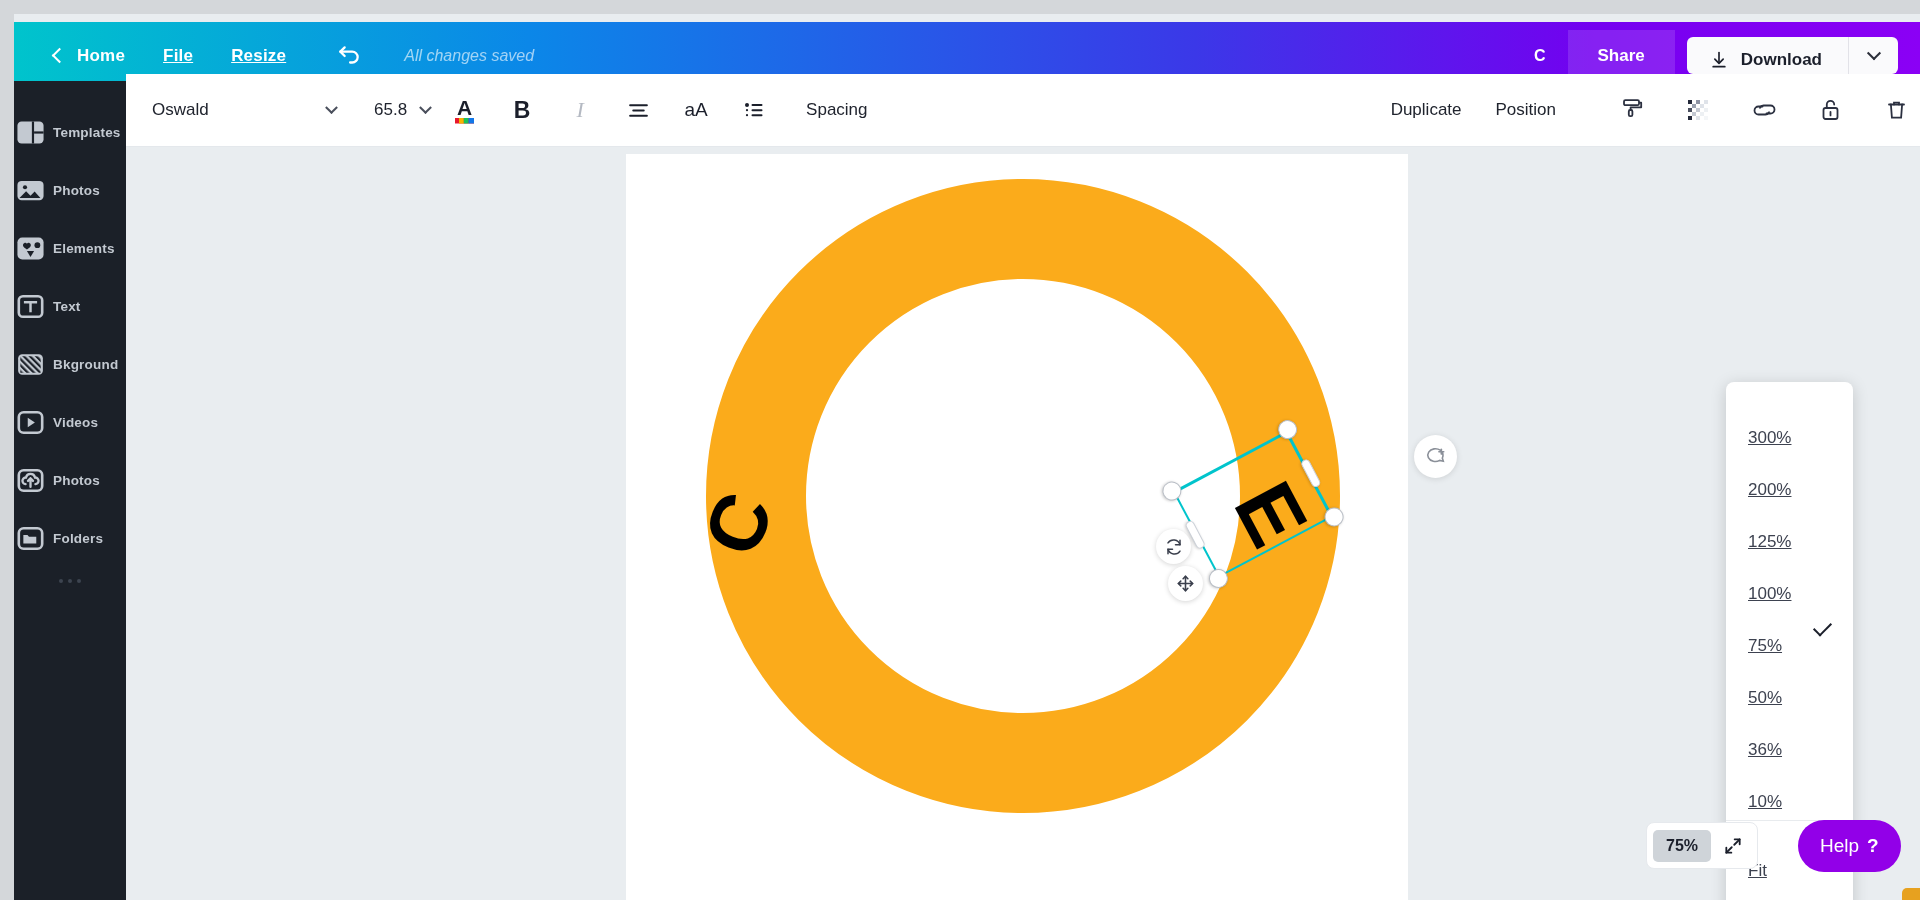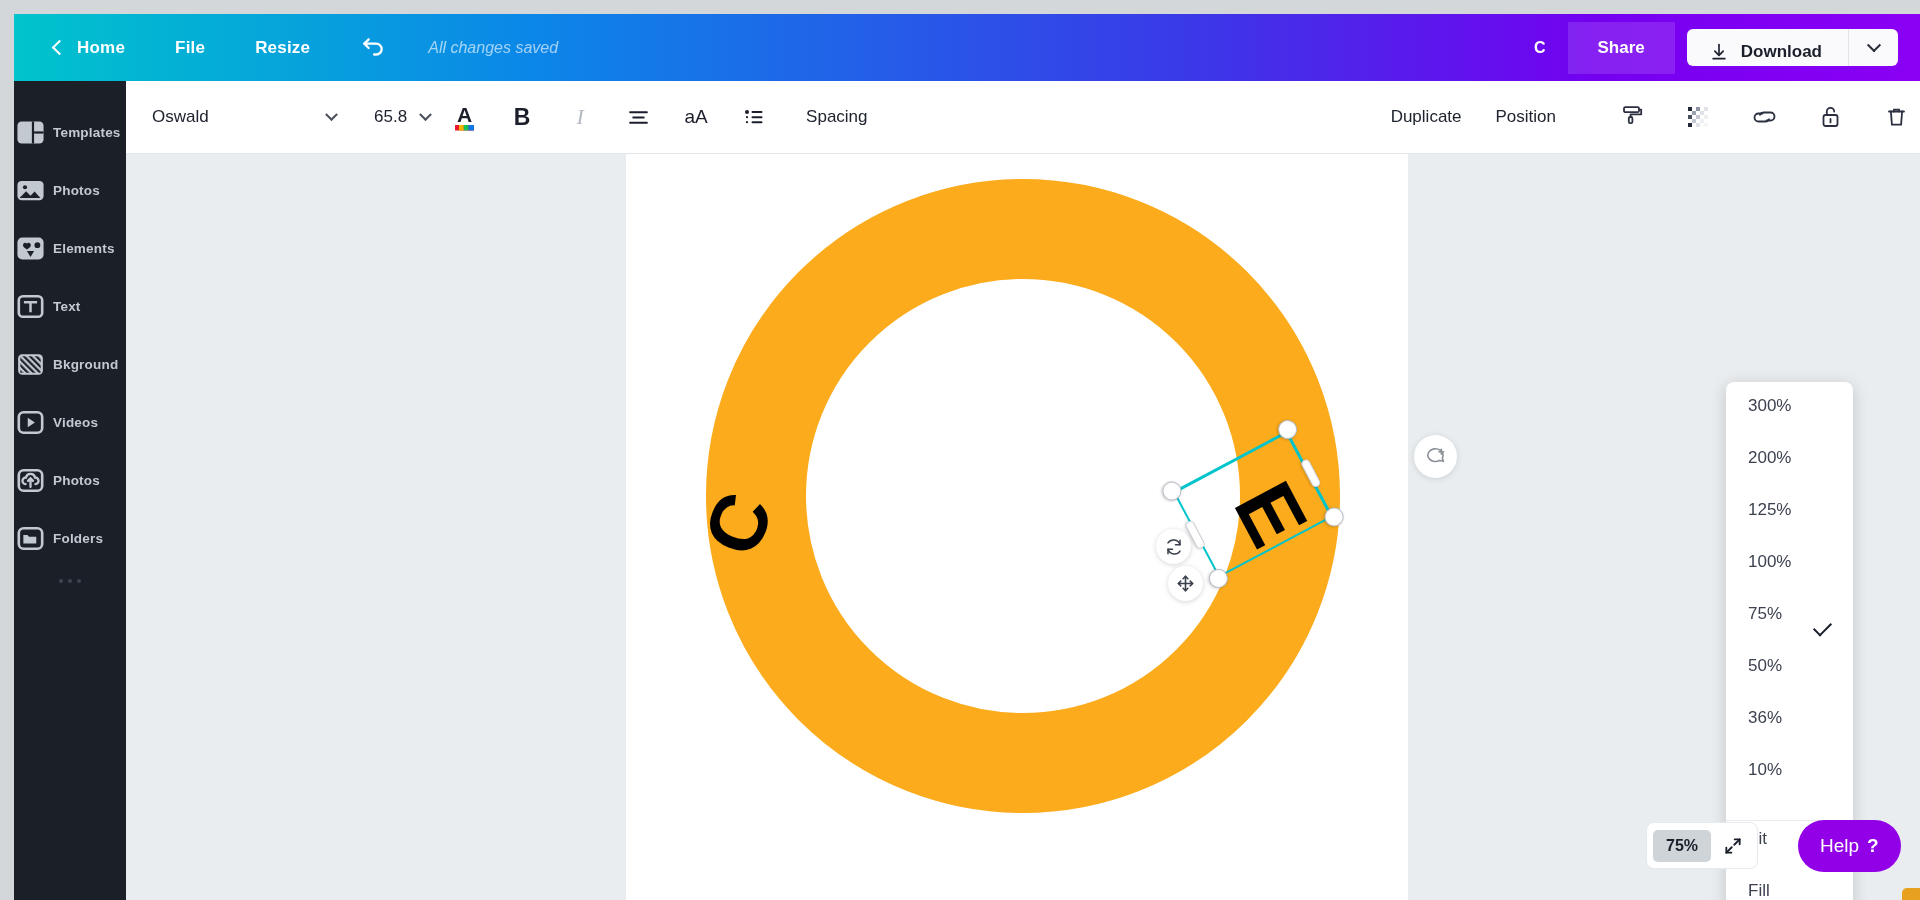--- a/index.html
+++ b/index.html
@@ -12,37 +12,37 @@
   #app {
     position: absolute;
     left: 14px; top: 14px;
     width: 1906px; height: 886px;
     background: #e9edf0;
     overflow: hidden;
   }
 
   
   .topbar {
-    position: absolute; left: 0; top: 0;
+    position: absolute; left: 0; top: 8px;
     width: 1906px; height: 67px;
     background: linear-gradient(90deg,#00c4cc 0%, #0b87e8 27%, #3b38e8 62%, #7400f0 83%, #8b00f5 100%);
     display: flex; align-items: center;
   }
   .tb-left { display: flex; align-items: center; padding-left: 40px; gap: 0; }
   .home-grp { display: flex; align-items: center; gap: 12px; cursor: pointer; }
   .chev-left {
     width: 11px; height: 11px;
     border-left: 2.4px solid #fff; border-bottom: 2.4px solid #fff;
     transform: rotate(45deg);
   }
   .tb-item {
     color: #fff; font-size: 17px; font-weight: bold;
     letter-spacing: .2px; cursor: pointer; white-space: nowrap;
   }
-  .tb-menu { margin-left: 50px; }
+  .tb-menu { margin-left: 38px; text-decoration: underline; }
   .undo-ic {
     margin-left: 50px; width: 26px; height: 26px;
     display: flex; align-items: center; justify-content: center; cursor: pointer;
   }
   .saved {
     margin-left: 42px; color: rgba(255,255,255,.62);
     font-size: 16px; font-style: italic; white-space: nowrap;
   }
   .tb-right {
     margin-left: auto; display: flex; align-items: center;
@@ -91,21 +91,21 @@
   }
   .rail-ic { width: 33px; height: 33px; display: block; }
   .rail-lb {
     color: #c3c9d1; font-size: 13.5px; font-weight: bold; letter-spacing: .2px;
   }
   .rail-dots { margin-top: 12px; display: flex; gap: 5px; }
   .rail-dots i { width: 4px; height: 4px; border-radius: 50%; background: #3d4450; }
 
   
   .toolbar {
-    position: absolute; left: 112px; top: 67px;
+    position: absolute; left: 112px; top: 60px;
     width: 1794px; height: 73px;
     background: #fff; border-bottom: 1px solid #e4e8ec;
     display: flex; align-items: center; justify-content: flex-end;
   }
   .tl-left { display: flex; align-items: center; padding-left: 26px; }
   .font-name {
     font-size: 17px; color: #20242e; width: 175px; cursor: pointer;
   }
   .sm-caret {
     width: 9px; height: 9px;
@@ -190,23 +190,24 @@
   }
 
   
   .zoom-menu {
     position: absolute; left: 1600px; top: 228px;
     width: 127px; background: #fff;
     border-radius: 8px; box-shadow: 0 3px 16px rgba(0,0,0,.17);
     padding: 14px 0 12px;
   }
   .zm-item {
-    height: 52px; display: flex; align-items: flex-start;
+    height: 52px; display: flex; align-items: flex-end;
     padding-left: 22px; font-size: 17px; color: #3d4250; cursor: pointer;
     position: relative;
+    text-decoration: underline;
   }
   .zm-check {
     position: absolute; right: 22px; top: 50%; margin-top: -8px;
     width: 17px; height: 10px;
     border-left: 2.6px solid #1b1f2b; border-bottom: 2.6px solid #1b1f2b;
     transform: rotate(-45deg);
   }
   .zm-sep { height: 1px; background: #e8ebee; margin: 8px 0; }
 
   

